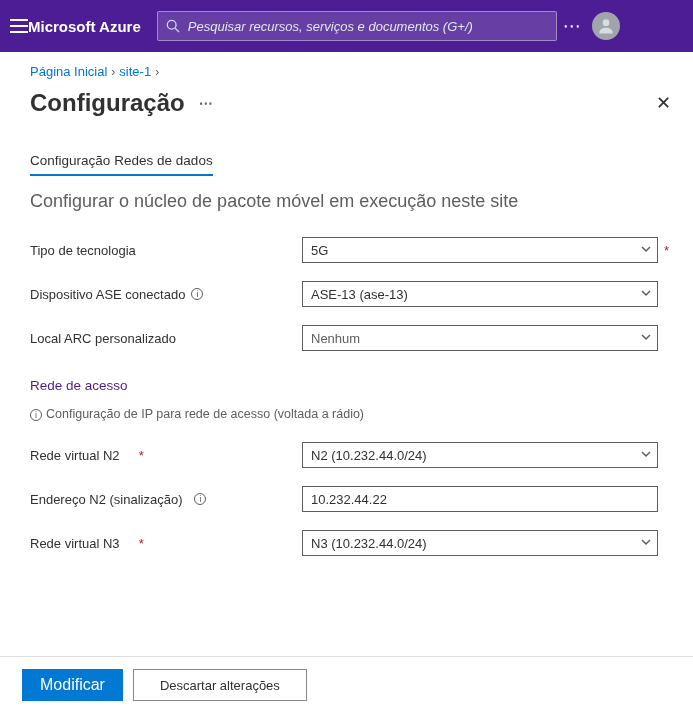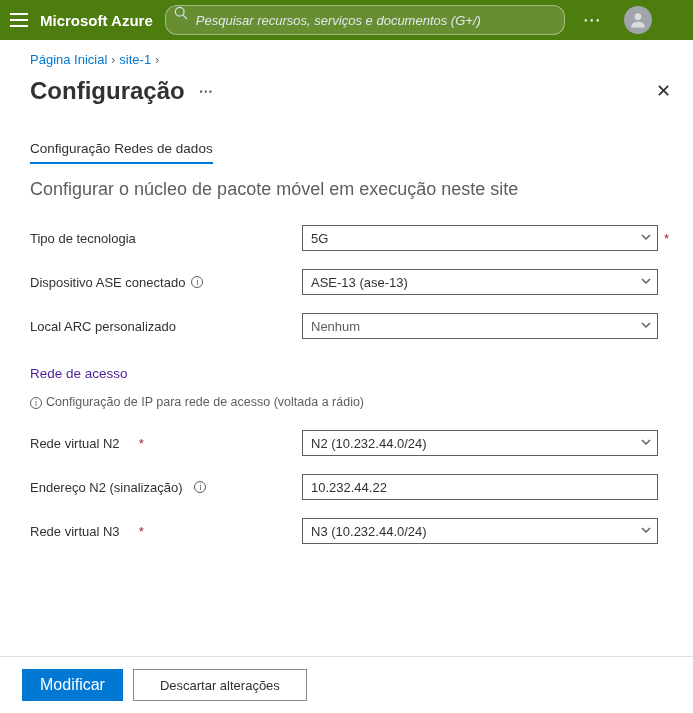--- a/index.html
+++ b/index.html
@@ -1,21 +1,21 @@
 <!DOCTYPE html>
 <html><head>
 <meta charset="utf-8">
 <style>
   * { box-sizing: border-box; margin: 0; padding: 0; font-family: "Segoe UI", -apple-system, sans-serif; }
   body { width: 693px; height: 713px; background: #fff; overflow: hidden; position: relative; color: #323130; }
-  .topbar { height: 40px; background: #4d7c0f; display: flex; align-items: center; padding: 0 10px; gap: 12px; }
+  .topbar { height: 52px; background: #4c1d95; display: flex; align-items: center; padding: 0 10px; }
   .hamburger { width: 18px; height: 14px; display: flex; flex-direction: column; justify-content: space-between; cursor: pointer; }
   .hamburger span { height: 2px; background: #fff; width: 100%; }
   .brand { color: #fff; font-weight: 600; font-size: 15px; white-space: nowrap; }
-  .searchbox { flex: 1; display: flex; background: rgba(255,255,255,0.15); border: 1px solid rgba(255,255,255,0.4); border-radius: 12px; height: 30px; padding: 0 8px; max-width: 400px; }
+  .searchbox { flex: 1; display: flex; align-items: center; background: rgba(255,255,255,0.15); border: 1px solid rgba(255,255,255,0.4); border-radius: 2px; height: 30px; padding: 0 8px; max-width: 400px; margin-left: 16px; }
   .search-icon { width: 14px; height: 14px; margin-right: 8px; }
   .searchbox input { flex: 1; background: transparent; border: none; outline: none; color: #e1e7ef; font-size: 13px; font-style: italic; }
   .searchbox input::placeholder { color: #e1e7ef; font-style: italic; }
   .dots { color: #fff; font-size: 18px; letter-spacing: 1px; cursor: pointer; padding: 0 6px; }
   .avatar { width: 28px; height: 28px; border-radius: 50%; background: #9fa5aa; display:flex; align-items:center; justify-content:center; margin-left: 4px; cursor:pointer; }
   .avatar svg { width: 20px; height: 20px; fill: #d8dde2; }
   .content { padding: 12px 22px 0 22px; margin-left: 8px; }
   .breadcrumb { font-size: 13px; color: #0078d4; display: flex; align-items: center; gap: 4px; margin-bottom: 10px; }
   .breadcrumb a { color: #0078d4; text-decoration: none; cursor:pointer; }
   .breadcrumb .chev { color: #605e5c; font-size: 12px; }

